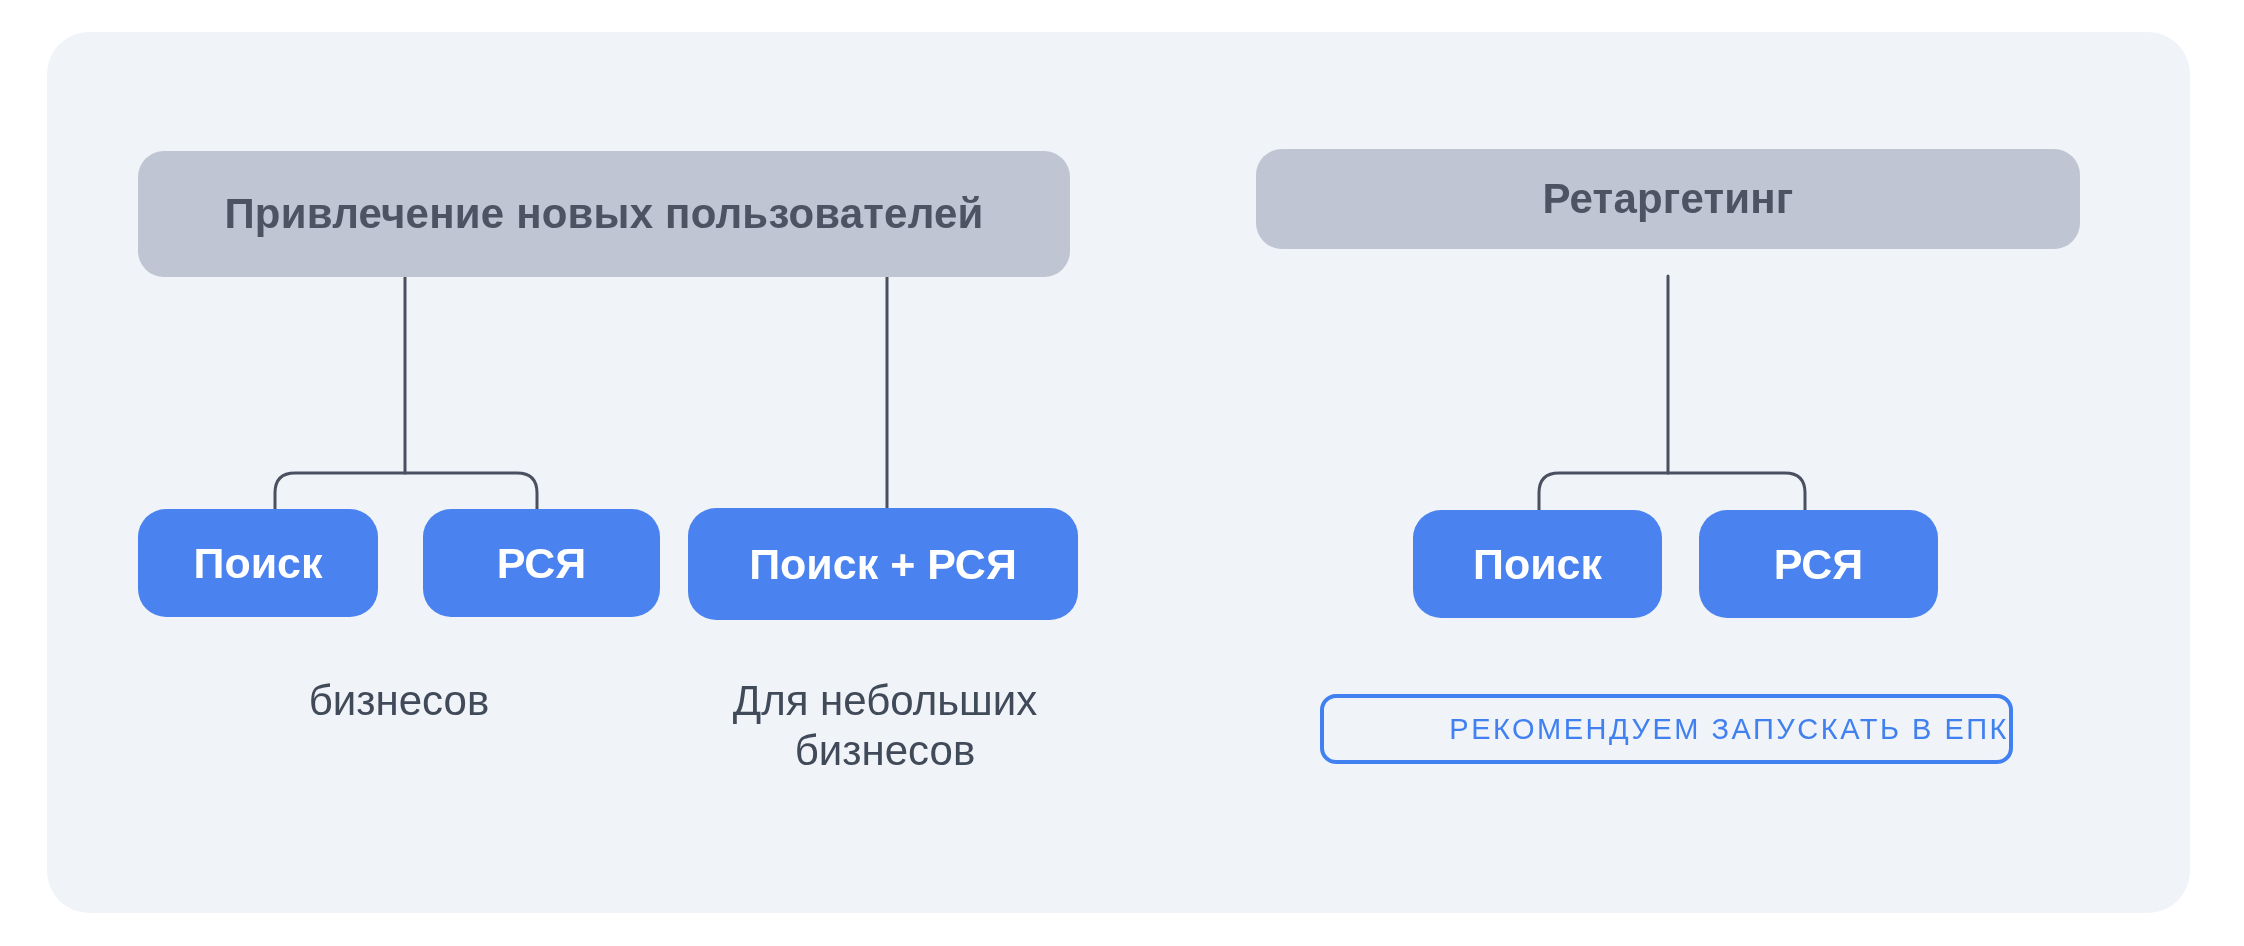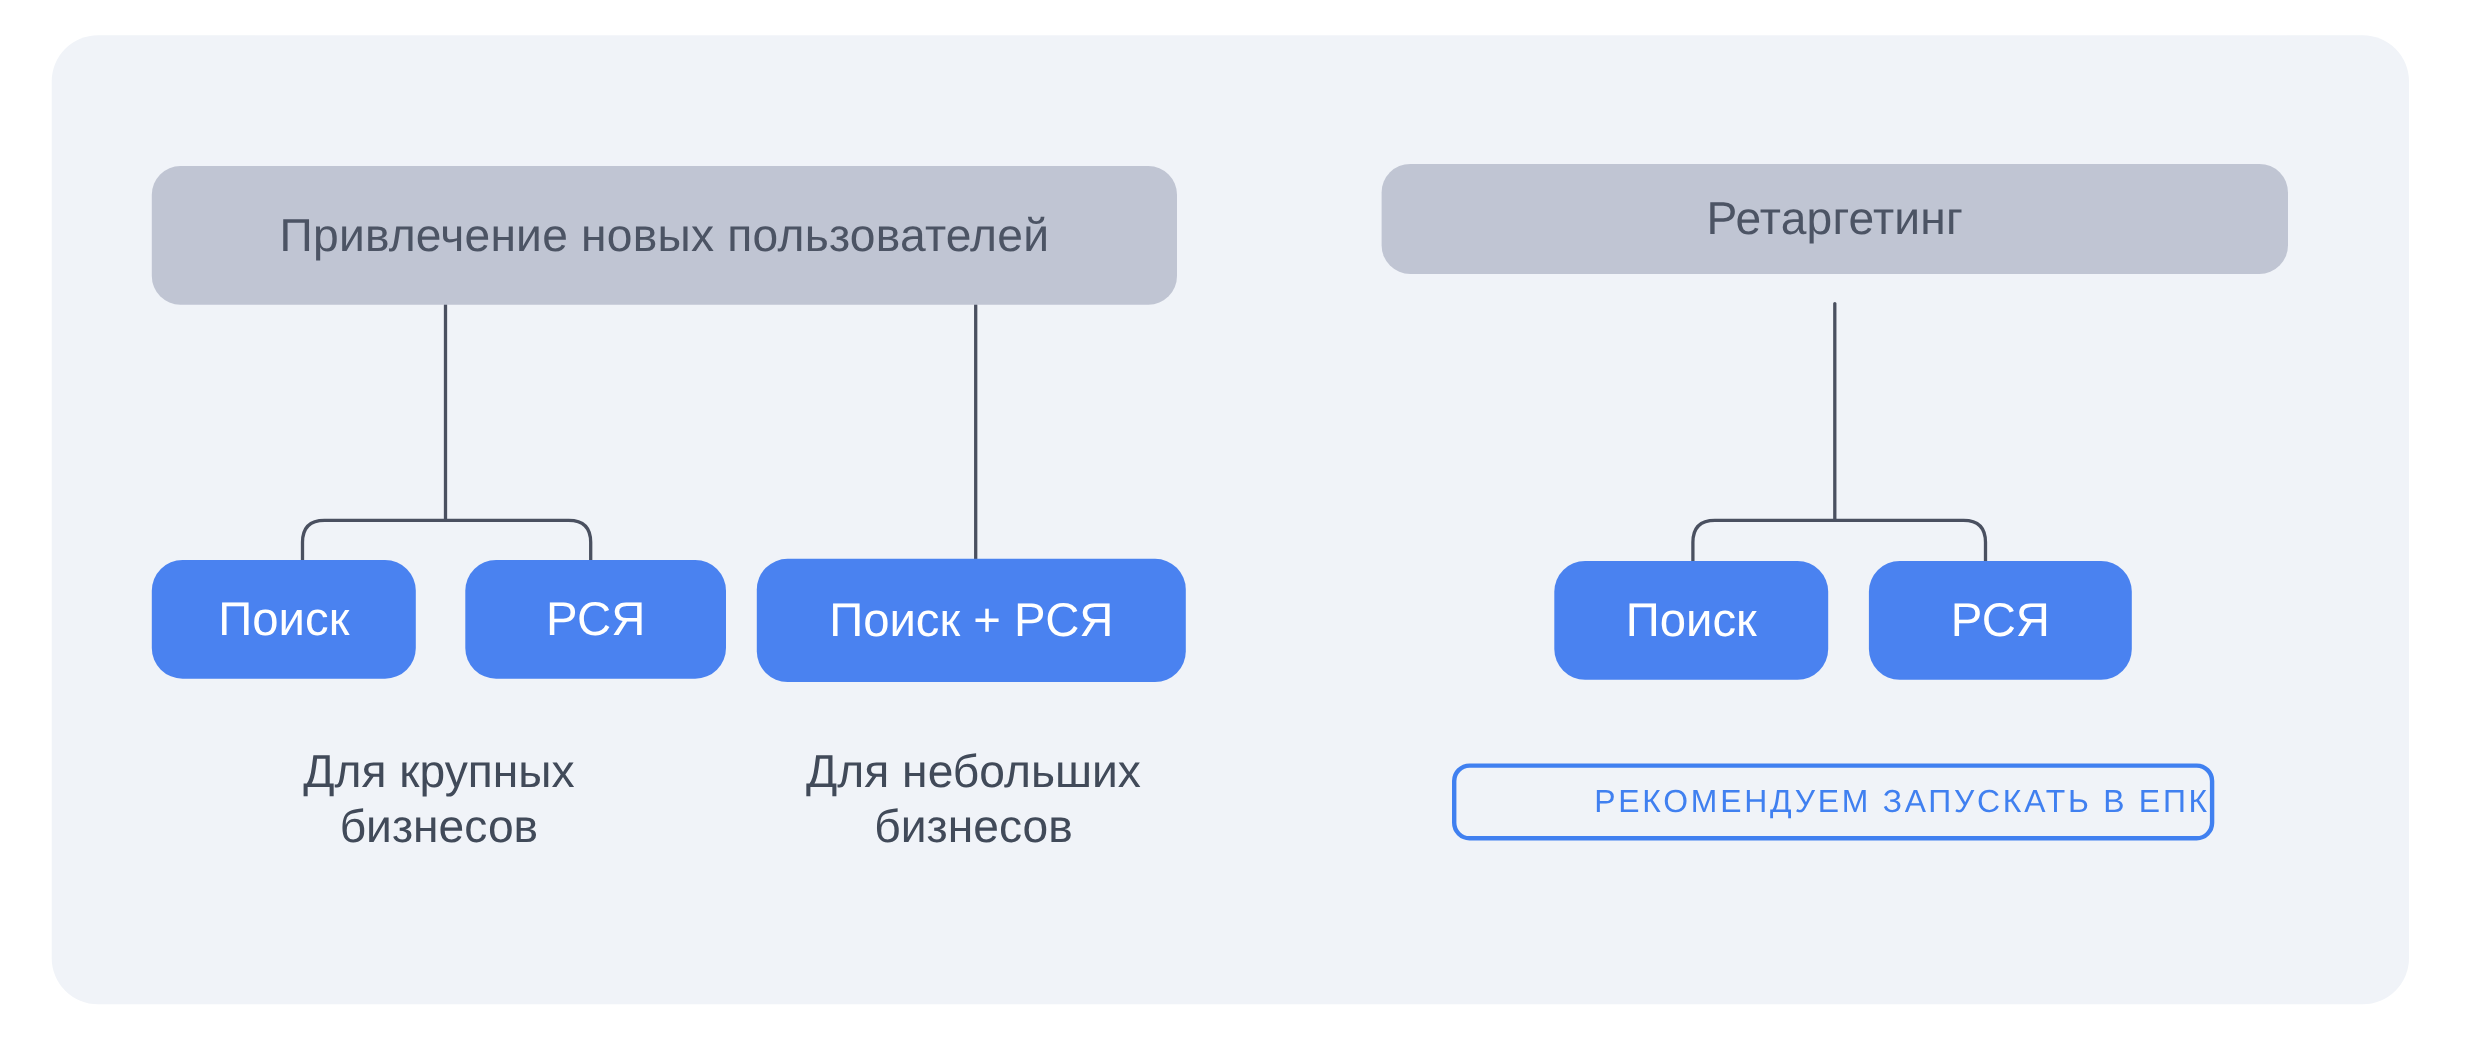--- a/index.html
+++ b/index.html
@@ -21,20 +21,21 @@
   }
   .page{position:relative;width:2244px;height:946px;}
   .canvas{
     position:absolute;left:47px;top:32px;width:2143px;height:881px;
     background:var(--canvas-bg);border-radius:42px;
   }
   .connectors{position:absolute;left:0;top:0;width:2244px;height:946px;pointer-events:none;}
   .box{
     position:absolute;display:flex;align-items:center;justify-content:center;
     text-align:center;
+    font-weight:bold;
   }
   .header-box{
     background:var(--header-box-bg);border-radius:26px;
     color:var(--header-text);font-size:42px;letter-spacing:0.2px;
   }
   .node{
     background:var(--node-bg);border-radius:28px;
     color:var(--node-text);font-size:43px;
   }
   .hdr-acquisition{left:138px;top:151px;width:932px;height:126px;}
@@ -91,21 +92,20 @@
   </div>
 
   <div class="box node node-search-r">
     <span>Поиск</span>
   </div>
   <div class="box node node-rsya-r">
     <span>РСЯ</span>
   </div>
 
   <div class="caption caption-large">
-    <div>Для крупных</div>
     <div>бизнесов</div>
   </div>
 
   <div class="caption caption-small">
     <div>Для небольших</div>
     <div>бизнесов</div>
   </div>
 
   <div class="badge">
     <span>РЕКОМЕНДУЕМ ЗАПУСКАТЬ В ЕПК</span>

